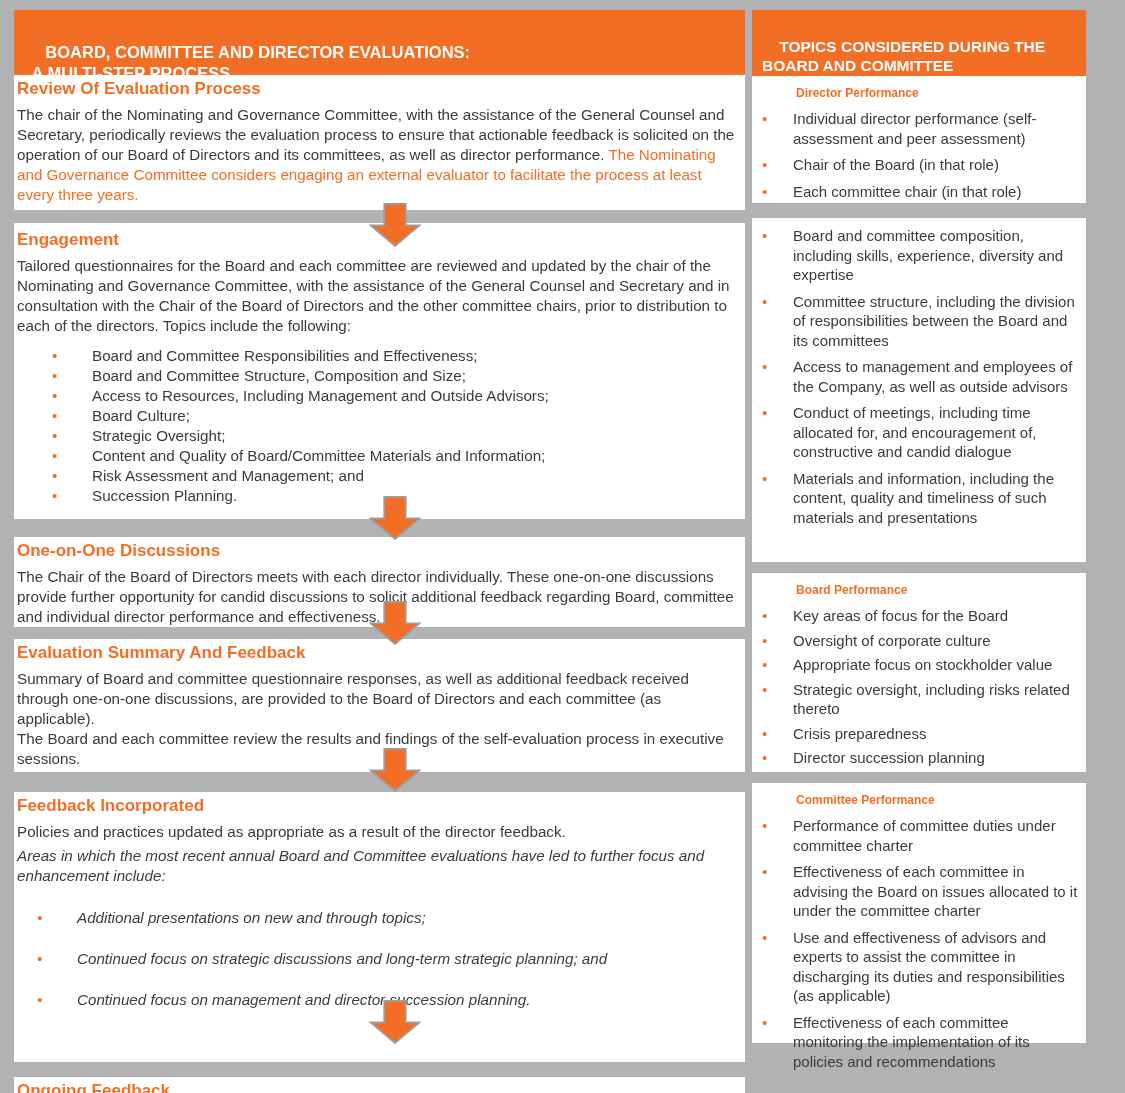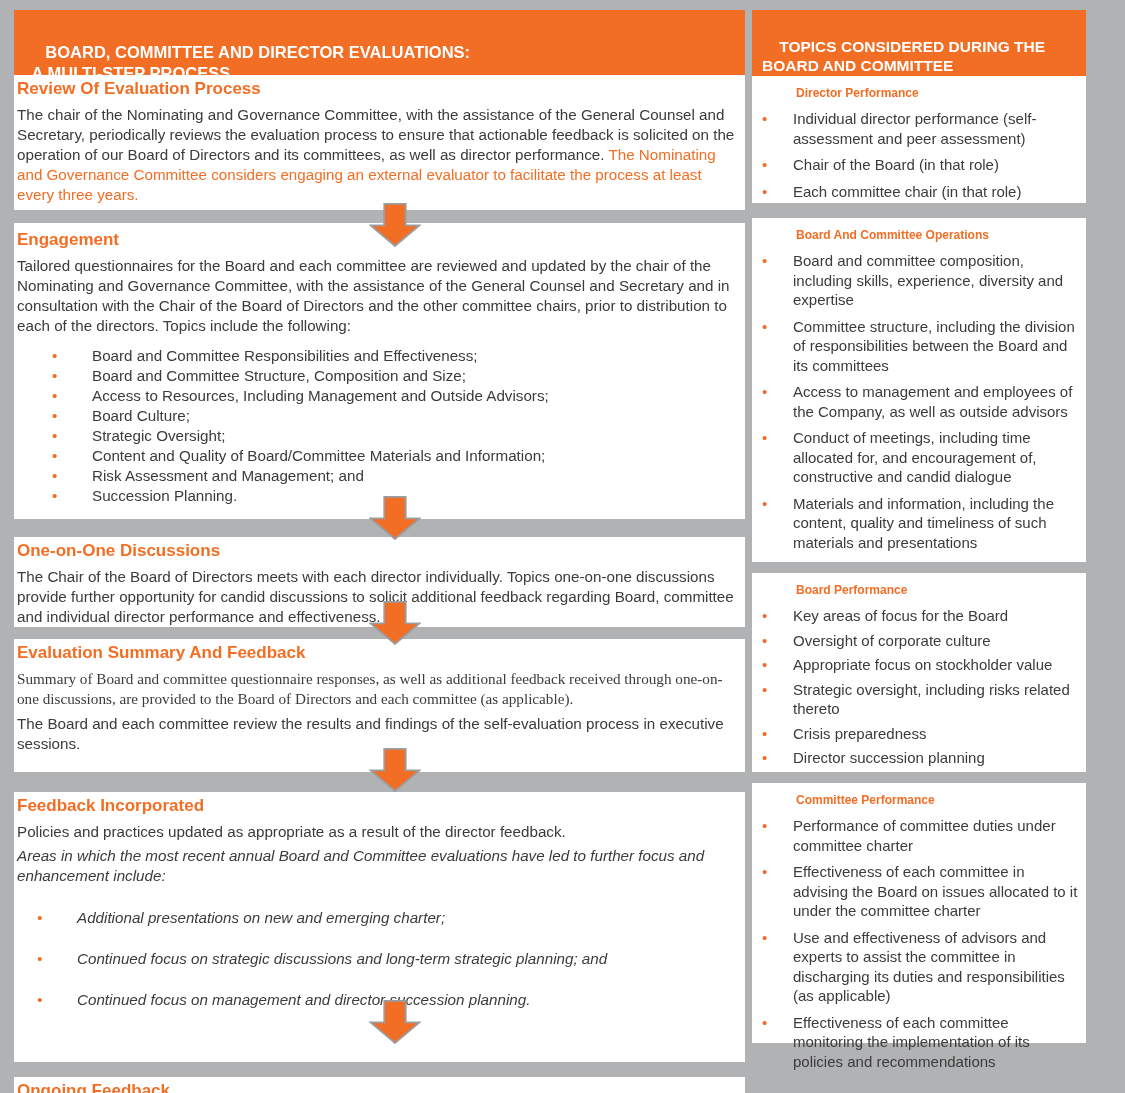--- a/index.html
+++ b/index.html
@@ -41,21 +41,21 @@
   }
   .section-title{font-size:12px;margin-left:36px;}
   
   .step{padding:5px 10px 8px 3px;font-size:15.2px;line-height:20px;}
   .step p{margin:0;}
   .s-review{height:135px;}
   .s-engagement{height:296px;margin-top:13px;padding-top:8px;}
   .s-engagement .intro{margin-bottom:10px;}
   .s-oneonone{height:90px;margin-top:18px;}
   .s-evalsummary{height:133px;margin-top:12px;}
-  .s-evalsummary .p1{margin-bottom:5px;font-family:Liberation Serif, serif;}
+  .s-evalsummary .p1{}
   .s-feedback{height:270px;margin-top:20px;}
   .s-feedback .p1{margin-bottom:4px;}
   .s-feedback .p2{margin-bottom:22px;}
   .s-ongoing{height:64px;margin-top:15px;}
   .orange-text{color:var(--accent);}
   .italic{font-style:italic;}
   
   ul.blist{list-style:none;margin:0;padding:0;}
   ul.blist li{display:flex;line-height:20px;}
   ul.blist .dot{color:var(--accent);flex:none;}
@@ -136,38 +136,38 @@
 
         <li>
           <span class="dot">•</span>
           <span>Succession Planning.</span>
         </li>
       </ul>
   </div>
 
   <div class="box step s-oneonone">
     <h2 class="step-title">One-on-One Discussions</h2>
-    <p>The Chair of the Board of Directors meets with each director individually. Topics one-on-one discussions provide further opportunity for candid discussions to solicit additional feedback regarding Board, committee and individual director performance and effectiveness.</p>
+    <p>The Chair of the Board of Directors meets with each director individually. These one-on-one discussions provide further opportunity for candid discussions to solicit additional feedback regarding Board, committee and individual director performance and effectiveness.</p>
   </div>
 
   <div class="box step s-evalsummary">
     <h2 class="step-title">Evaluation Summary And Feedback</h2>
     <p class="p1">Summary of Board and committee questionnaire responses, as well as additional feedback received through one-on-one discussions, are provided to the Board of Directors and each committee (as applicable).</p>
     <p>The Board and each committee review the results and findings of the self-evaluation process in executive sessions.</p>
   </div>
 
   <div class="box step s-feedback">
     <h2 class="step-title">Feedback Incorporated</h2>
     <p class="p1">Policies and practices updated as appropriate as a result of the director feedback.</p>
     <p class="p2 italic">Areas in which the most recent annual Board and Committee evaluations have led to further focus and enhancement include:</p>
     <ul class="blist italic">
 
         <li>
           <span class="dot">•</span>
-          <span>Additional presentations on new and emerging charter;</span>
+          <span>Additional presentations on new and through topics;</span>
         </li>
 
         <li>
           <span class="dot">•</span>
           <span>Continued focus on strategic discussions and long-term strategic planning; and</span>
         </li>
 
         <li>
           <span class="dot">•</span>
           <span>Continued focus on management and director succession planning.</span>
@@ -205,21 +205,20 @@
         </li>
 
         <li>
           <span class="dot">•</span>
           <span>Each committee chair (in that role)</span>
         </li>
       </ul>
   </div>
 
   <div class="box section sec-ops">
-    <h2 class="section-title">Board And Committee Operations</h2>
     <ul class="blist">
 
         <li>
           <span class="dot">•</span>
           <span>Board and committee composition, including skills, experience, diversity and expertise</span>
         </li>
 
         <li>
           <span class="dot">•</span>
           <span>Committee structure, including the division of responsibilities between the Board and its committees</span>

